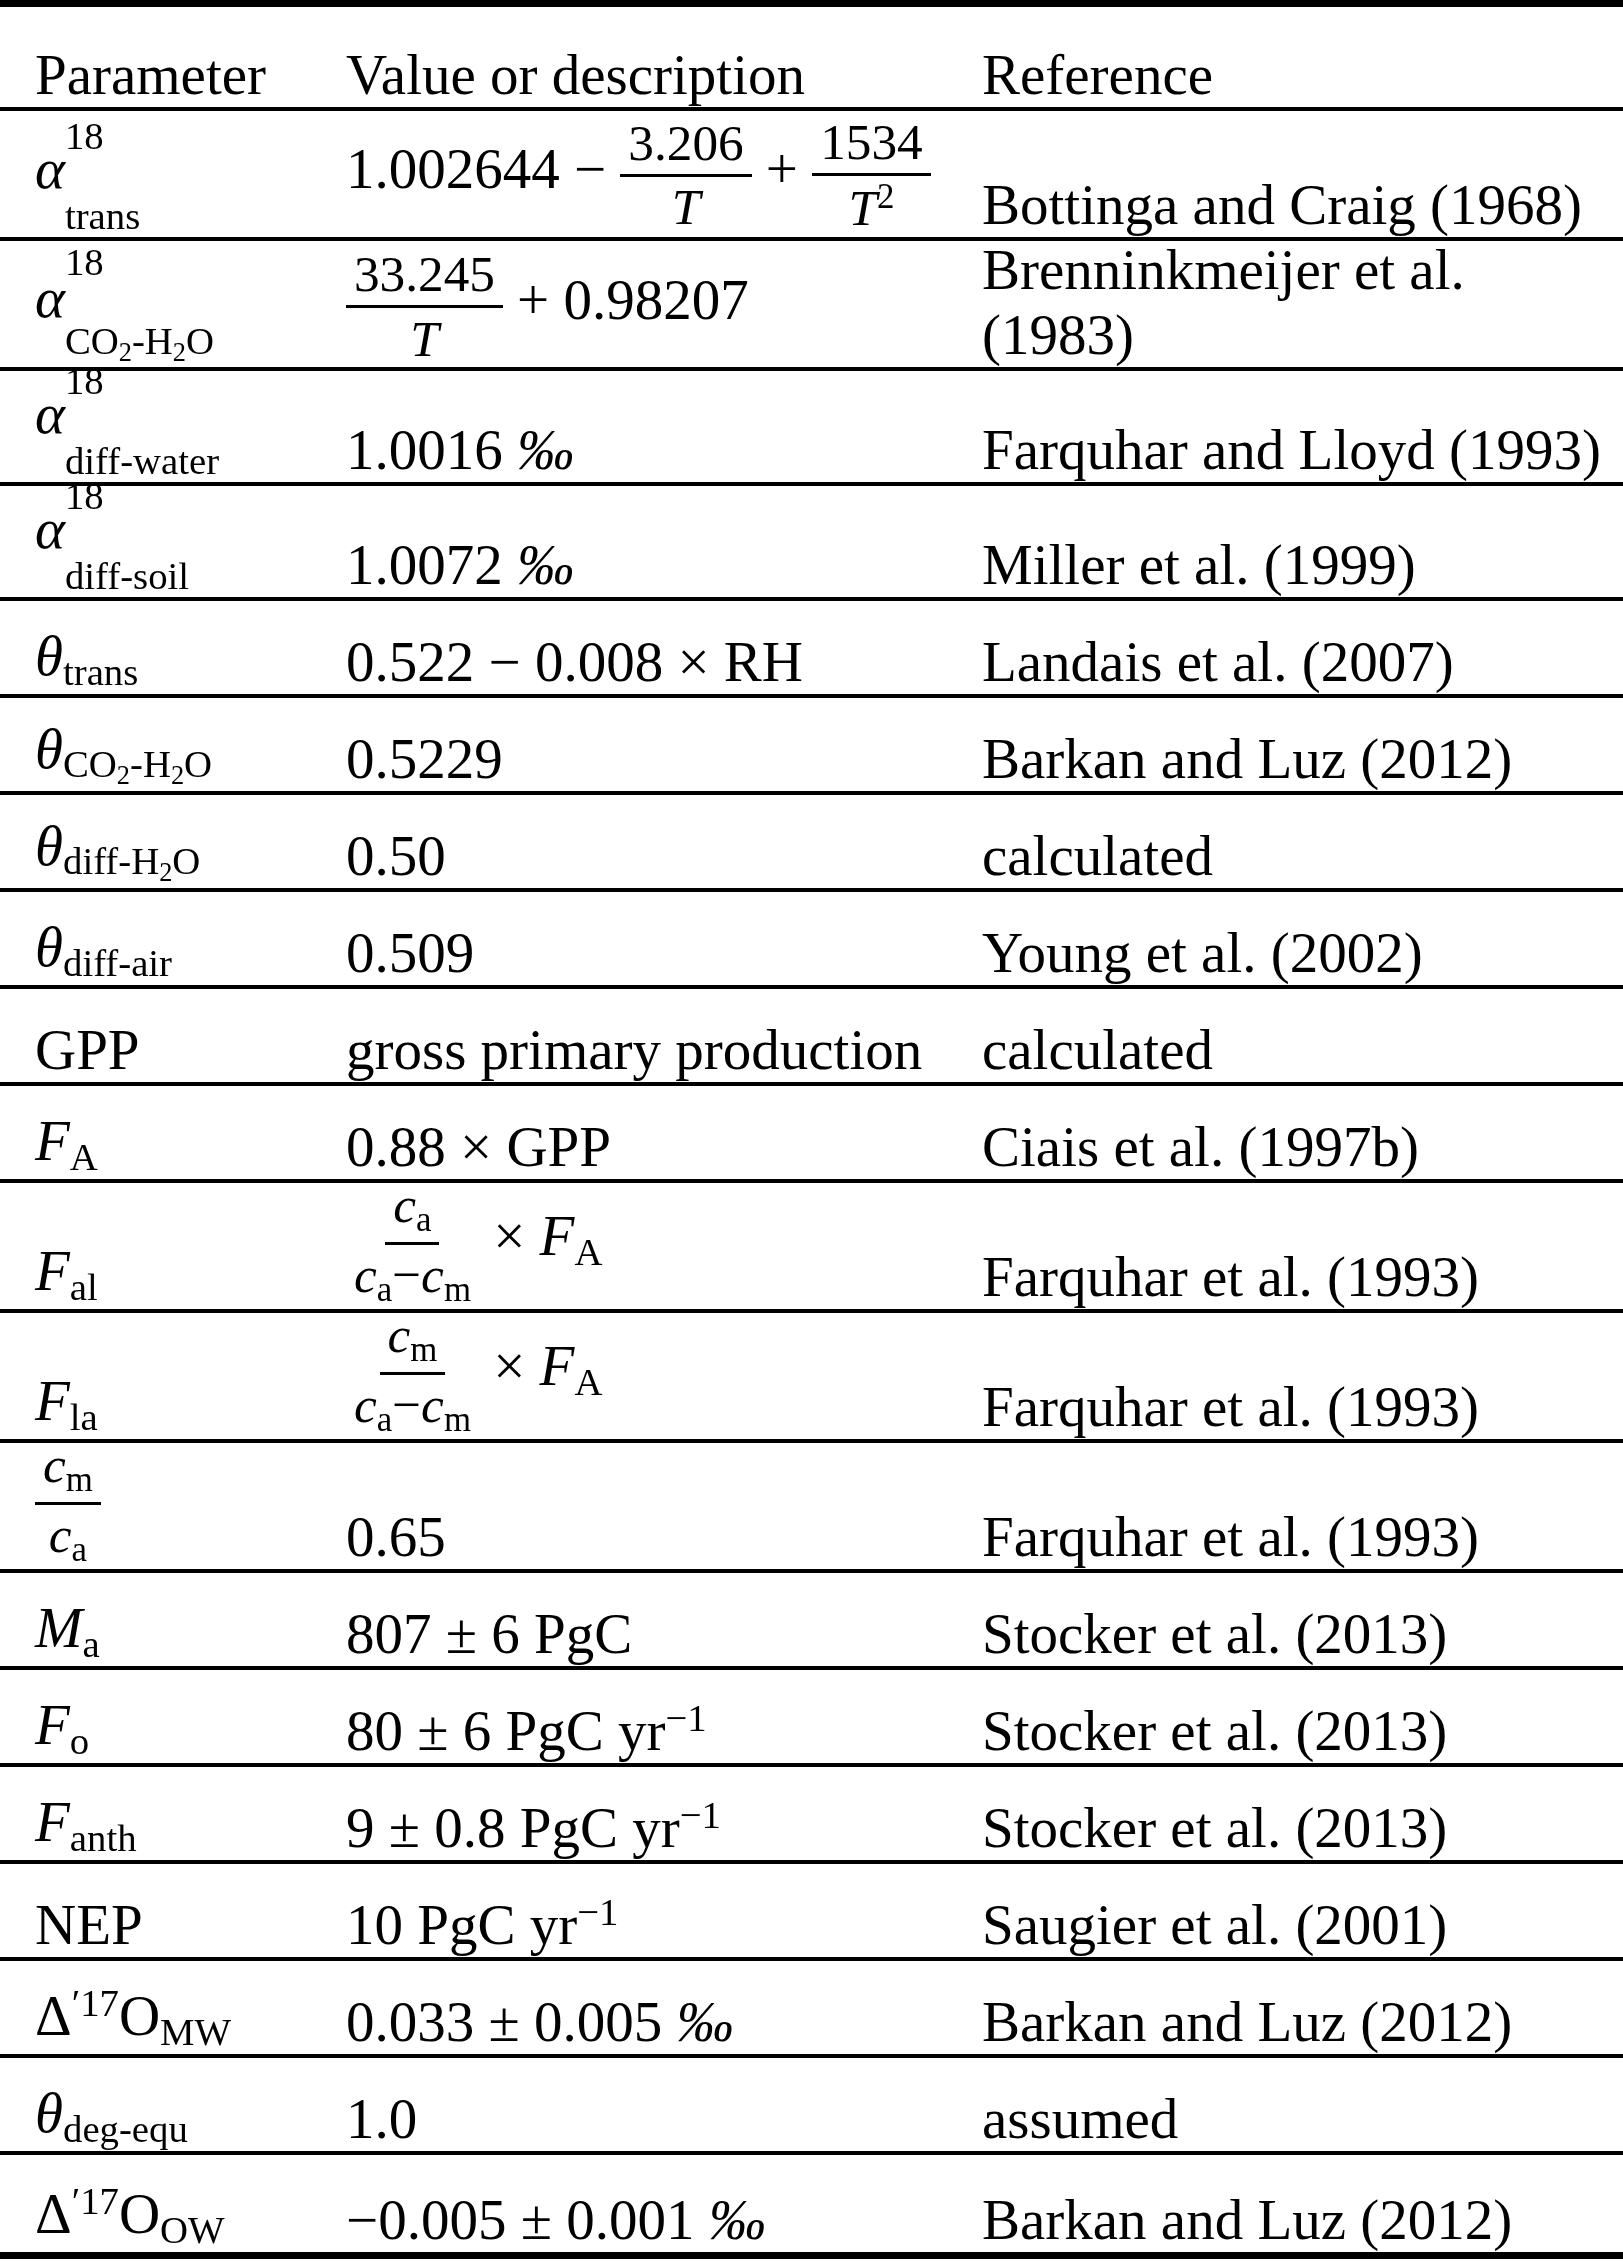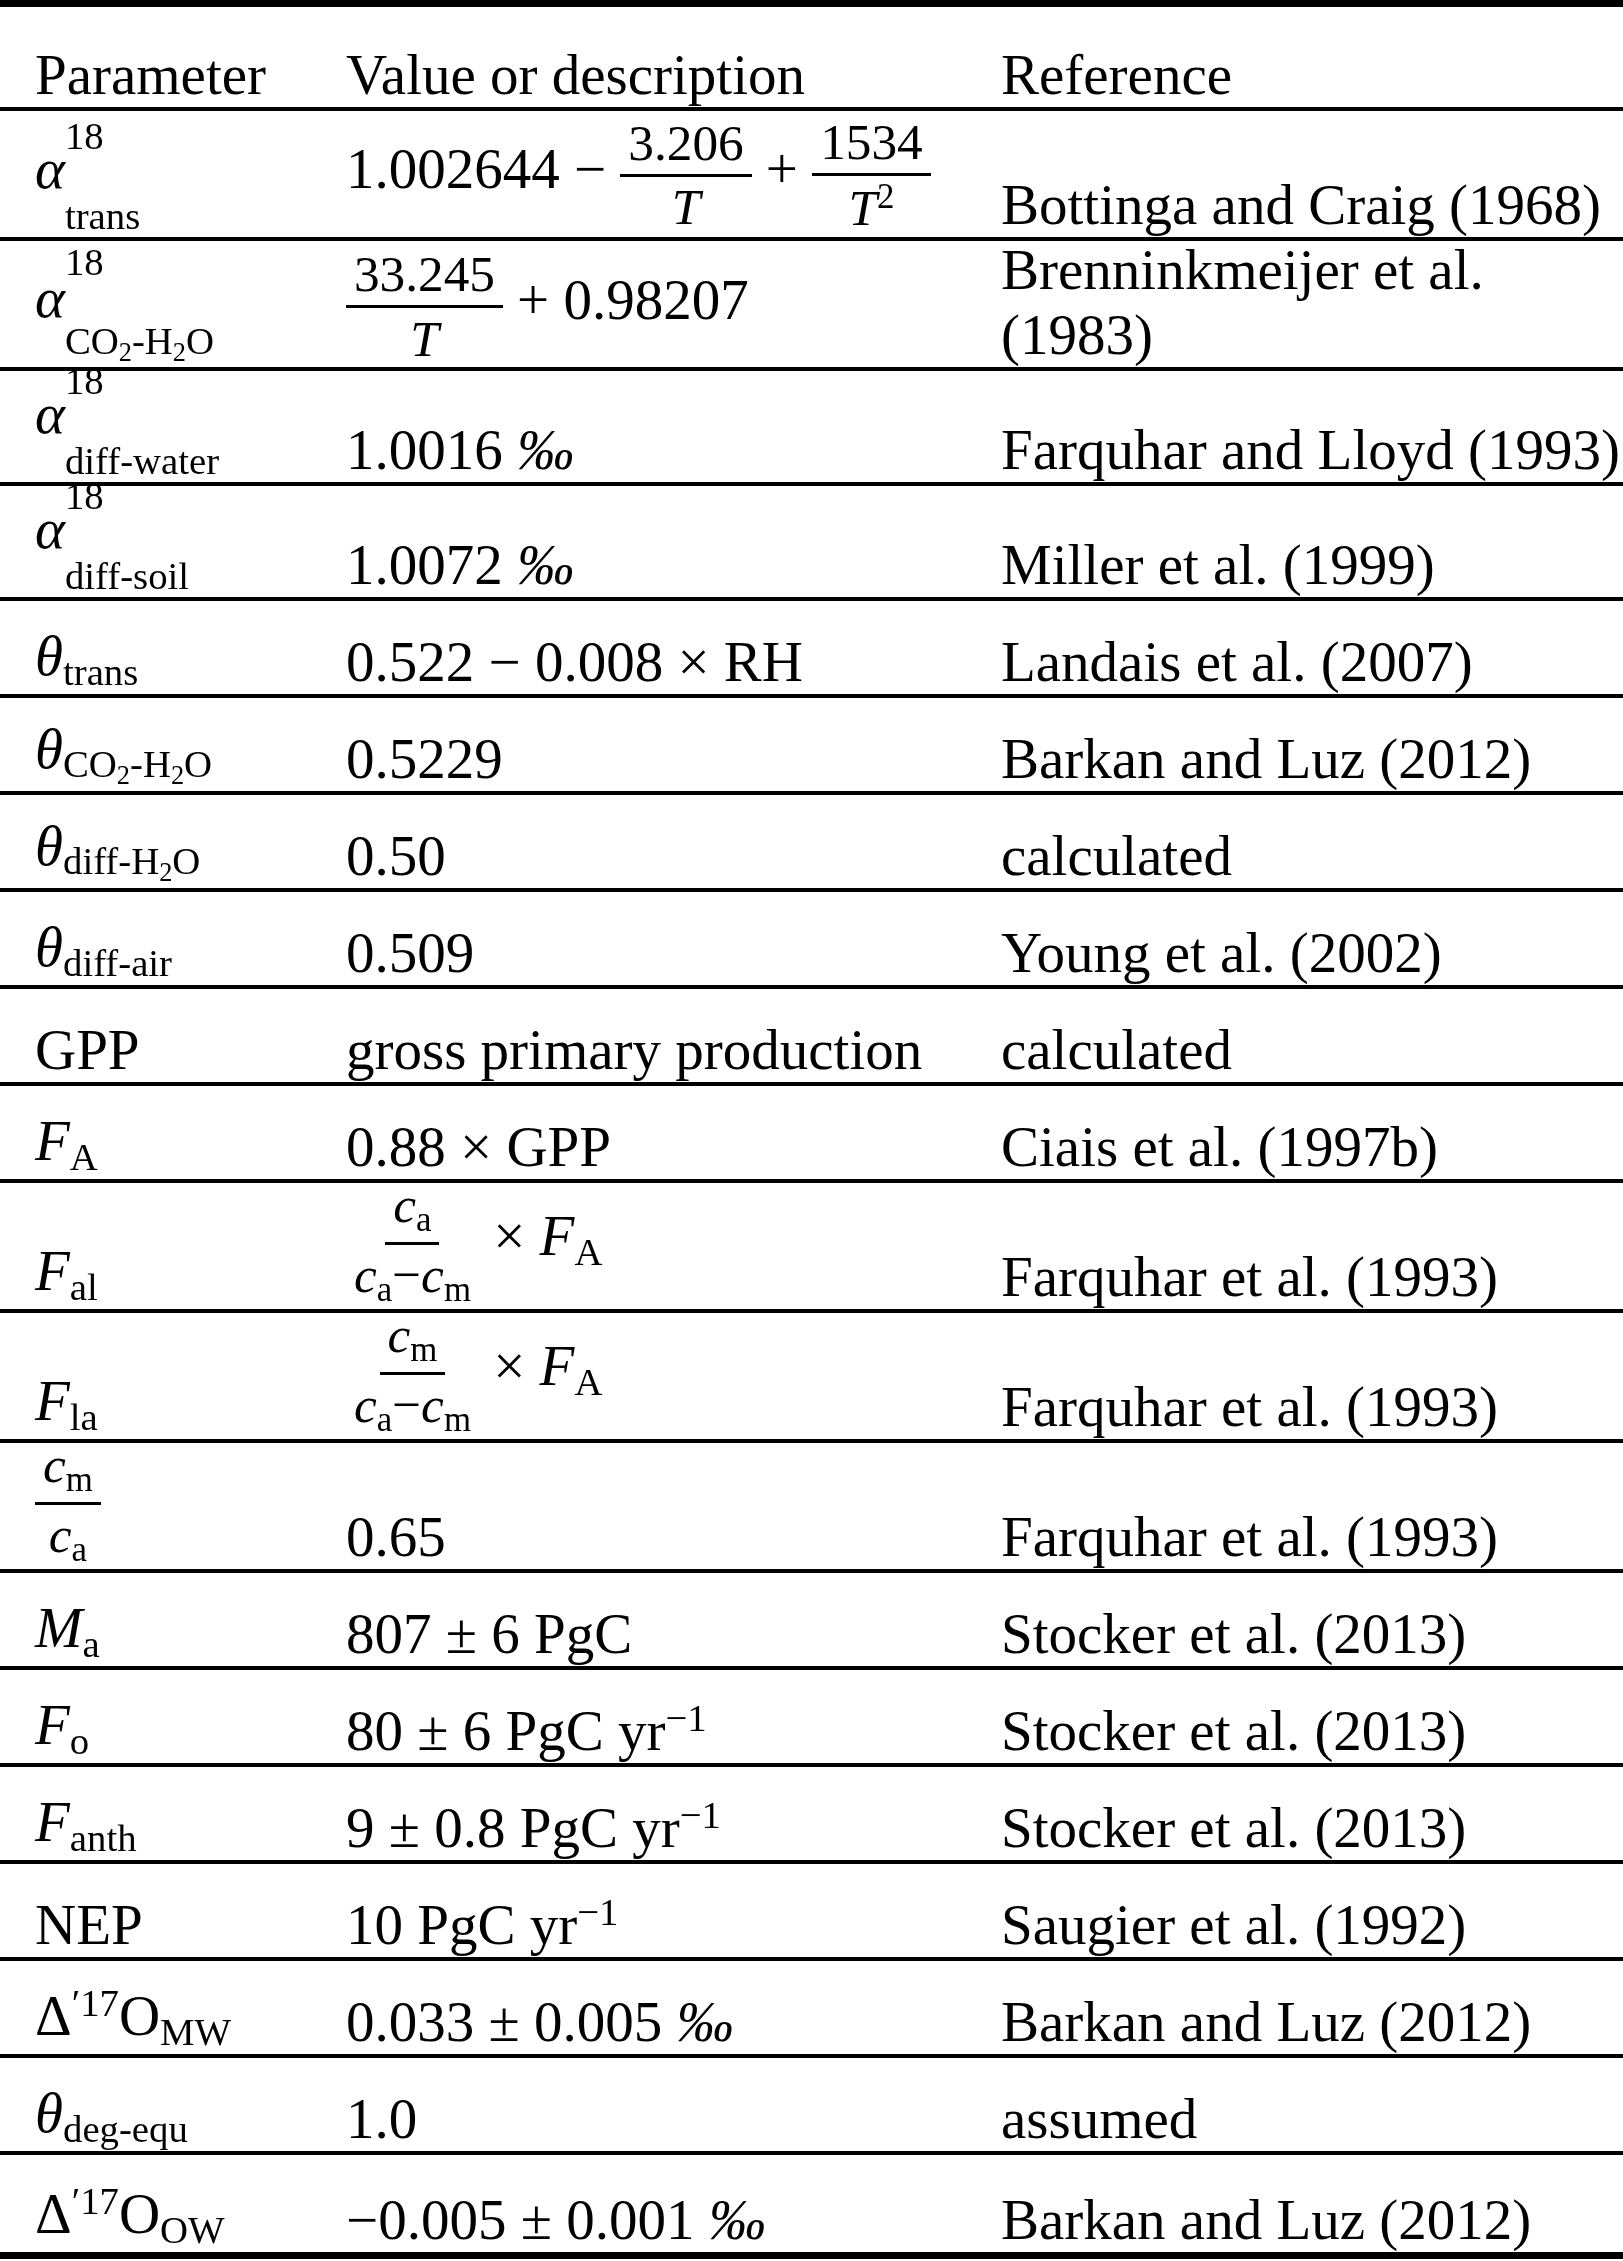--- a/index.html
+++ b/index.html
@@ -16,21 +16,21 @@
     display:flex;align-items:flex-end;box-sizing:border-box;
     border-bottom:4.7px solid #000;background:#fff;
   }
   .row:last-child{border-bottom:none;}
   .row.hdr{height:104px;}
   .row.normal{height:97px;}
   .row.mid{height:115px;}
   .row.tall{height:130px;}
   .c1{width:346px;padding-left:35px;box-sizing:border-box;flex:none;}
   .c2{width:636px;flex:none;}
-  .c3{flex:1;margin-left:19px;}
+  .c3{flex:1;}
   .it{font-style:italic;}
   .sup{font-size:0.68em;vertical-align:0.5em;}
   .sub{font-size:0.68em;vertical-align:-0.25em;}
   .supsub{
     display:inline-flex;flex-direction:column;align-items:flex-start;
     vertical-align:middle;font-size:0.68em;line-height:1.12;gap:36px;
   }
   .frac{
     display:inline-flex;flex-direction:column;align-items:center;
     vertical-align:middle;font-size:0.9em;line-height:1.12;text-align:center;
@@ -153,21 +153,21 @@
       <div class="c3">Stocker et al. (2013)</div>
     </div>
     <div class="row normal">
       <div class="c1"><span class="it">F</span><span class="sub">anth</span></div>
       <div class="c2"><span>9 ± 0.8 PgC yr</span><span class="sup">−1</span></div>
       <div class="c3">Stocker et al. (2013)</div>
     </div>
     <div class="row normal">
       <div class="c1"><span>NEP</span></div>
       <div class="c2"><span>10 PgC yr</span><span class="sup">−1</span></div>
-      <div class="c3">Saugier et al. (1992)</div>
+      <div class="c3">Saugier et al. (2001)</div>
     </div>
     <div class="row normal">
       <div class="c1"><span>Δ</span><span class="sup">′17</span><span>O</span><span class="sub">MW</span></div>
       <div class="c2"><span>0.033 ± 0.005 </span><span class="it">‰</span></div>
       <div class="c3">Barkan and Luz (2012)</div>
     </div>
     <div class="row normal">
       <div class="c1"><span class="it">θ</span><span class="sub">deg-equ</span></div>
       <div class="c2"><span>1.0</span></div>
       <div class="c3">assumed</div>

